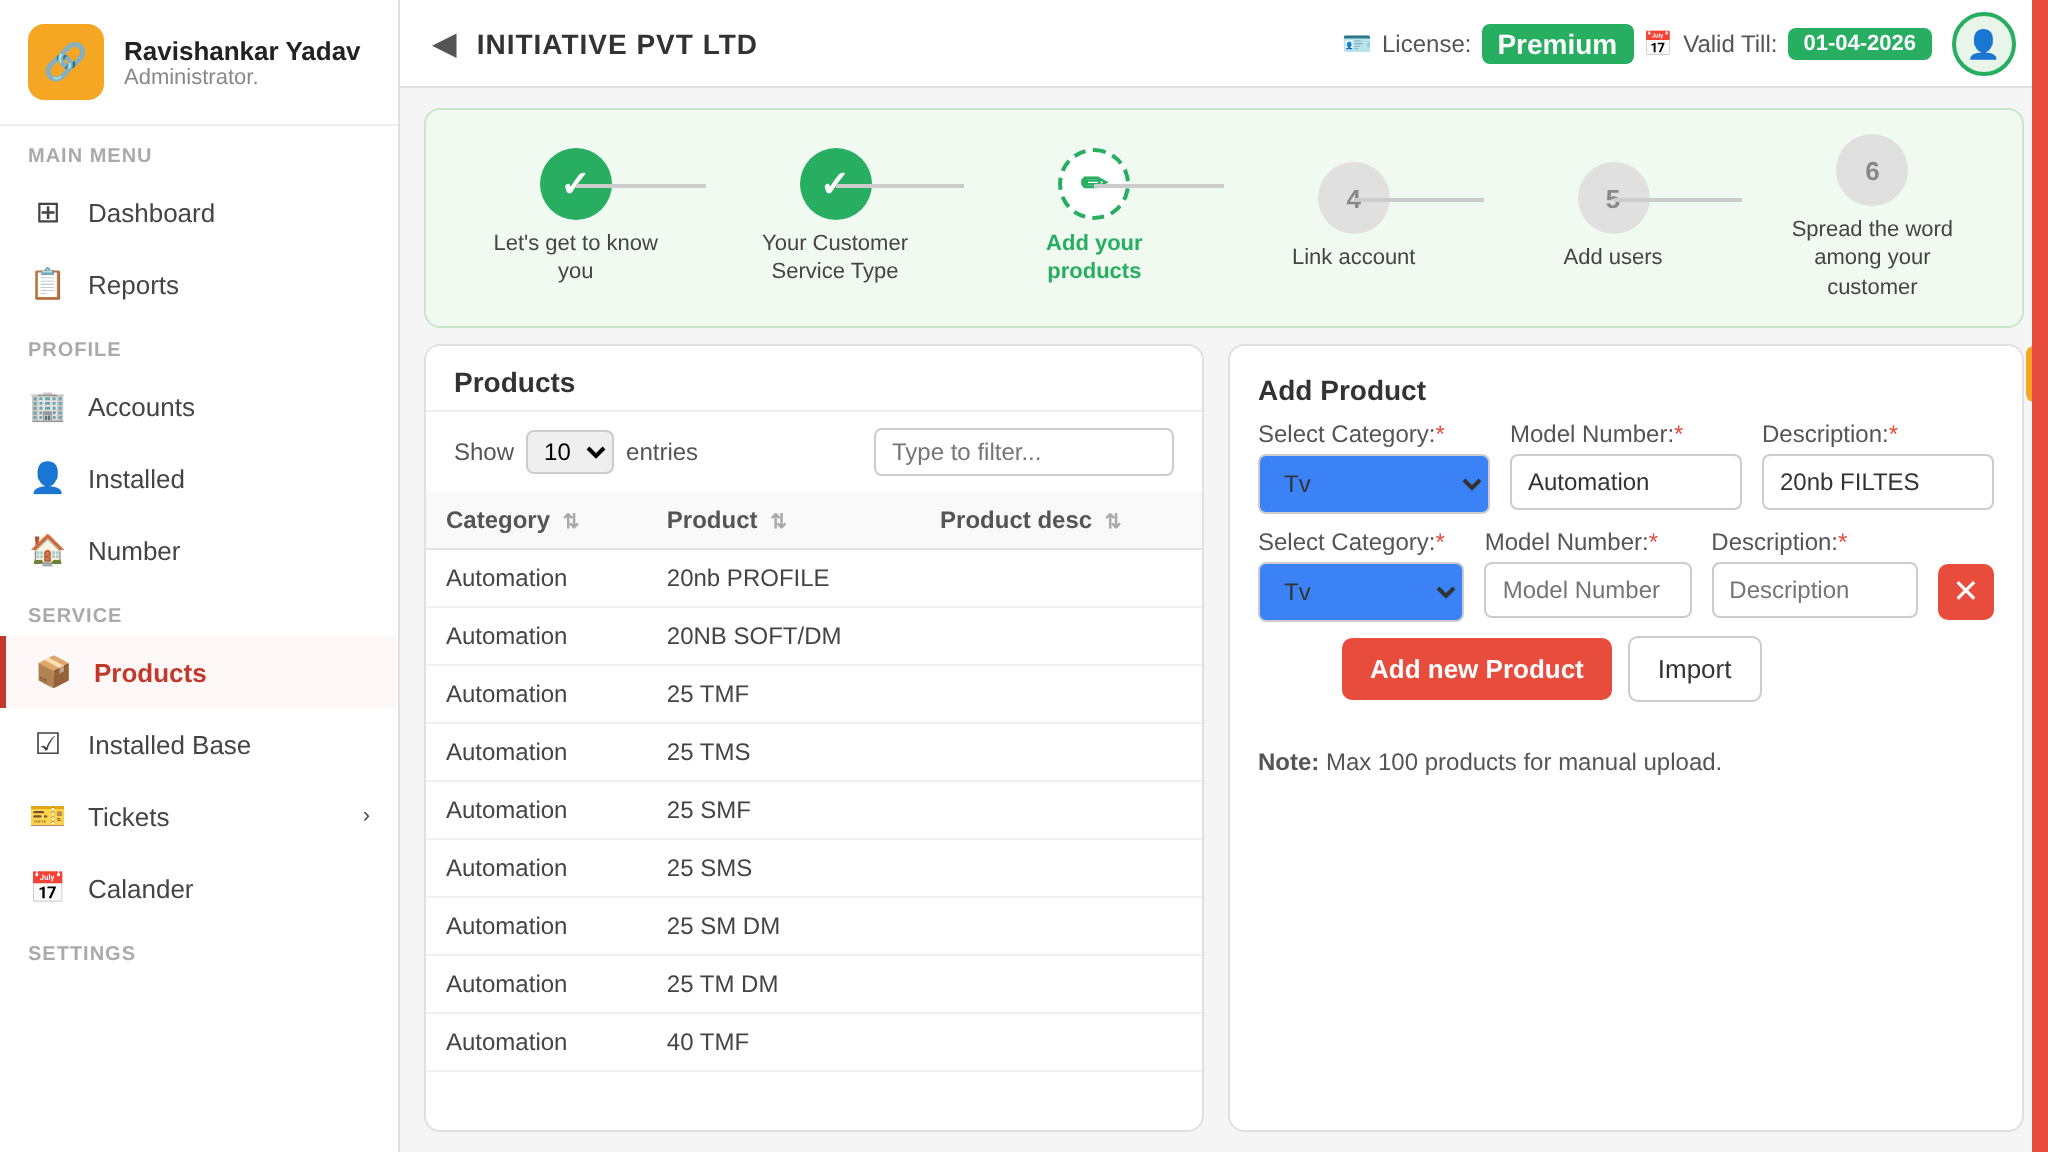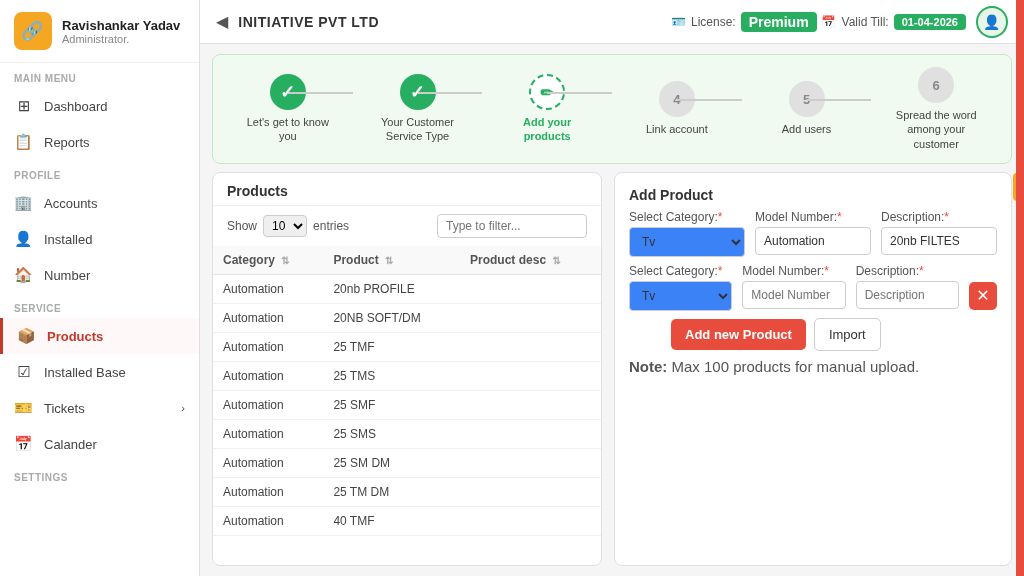--- a/index.html
+++ b/index.html
@@ -251,21 +251,21 @@
       width: 28px;
       height: 28px;
       font-size: 16px;
       cursor: pointer;
       display: flex;
       align-items: center;
       justify-content: center;
       margin-top: 18px;
       flex-shrink: 0;
     }
-    .note-text { font-size: 15px; color: #555; }
+    .note-text { font-size: 12px; color: #555; margin-top: 16px; }
     .note-text strong { font-weight: 700; }
     .gear-float {
       position: absolute;
       top: 0;
       right: -30px;
       width: 28px;
       height: 28px;
       background: #f5a623;
       color: #fff;
       border-radius: 4px;

